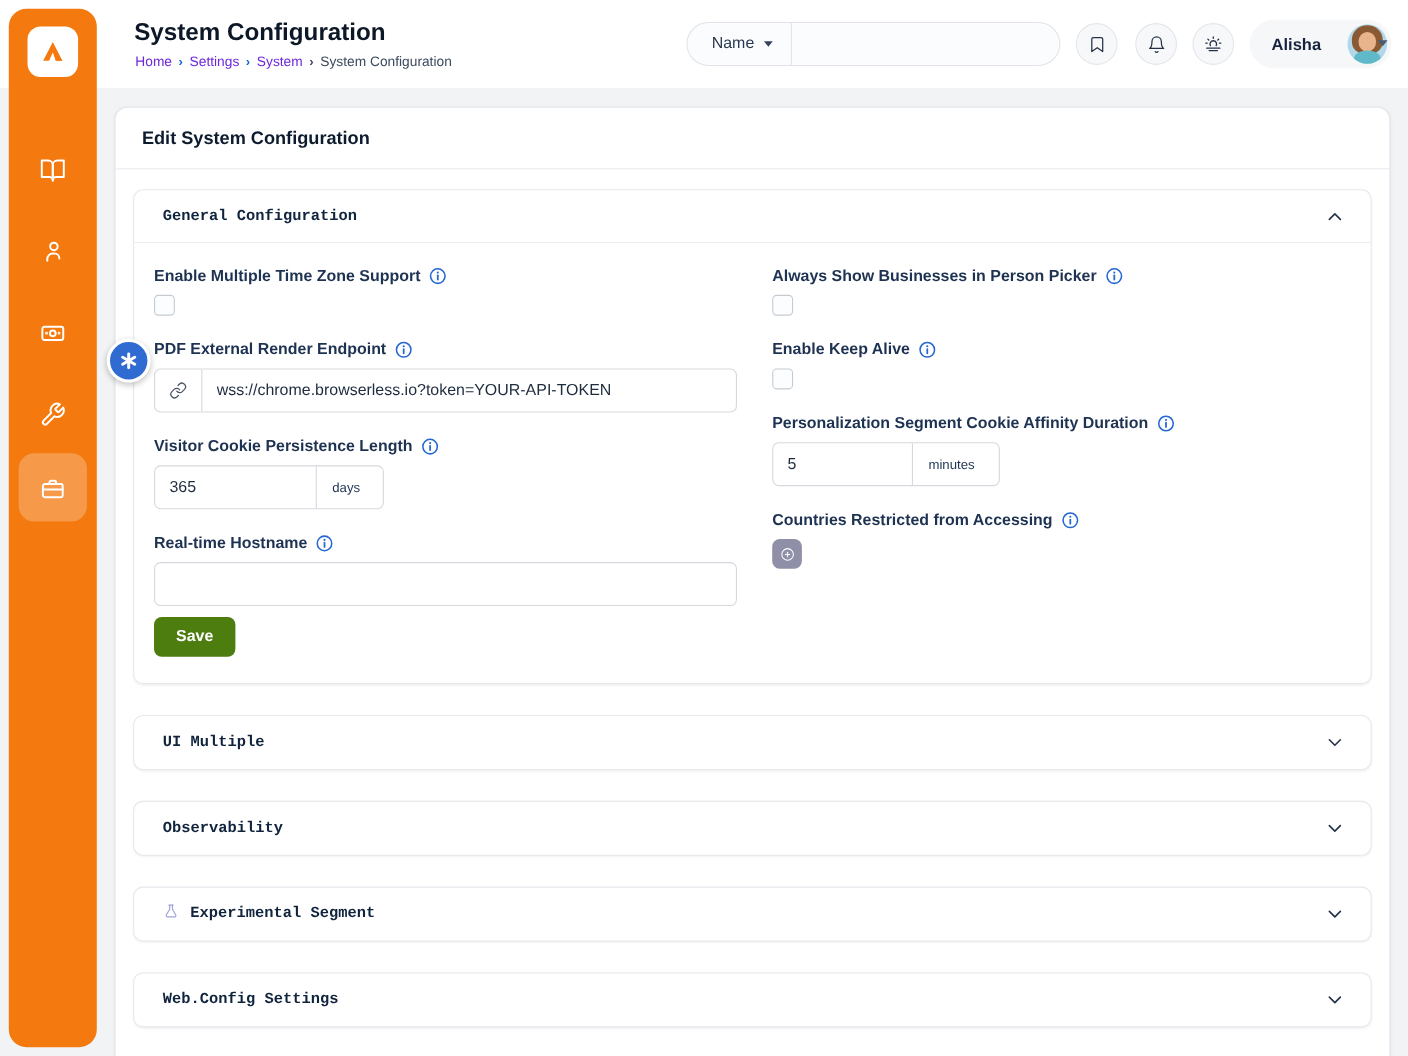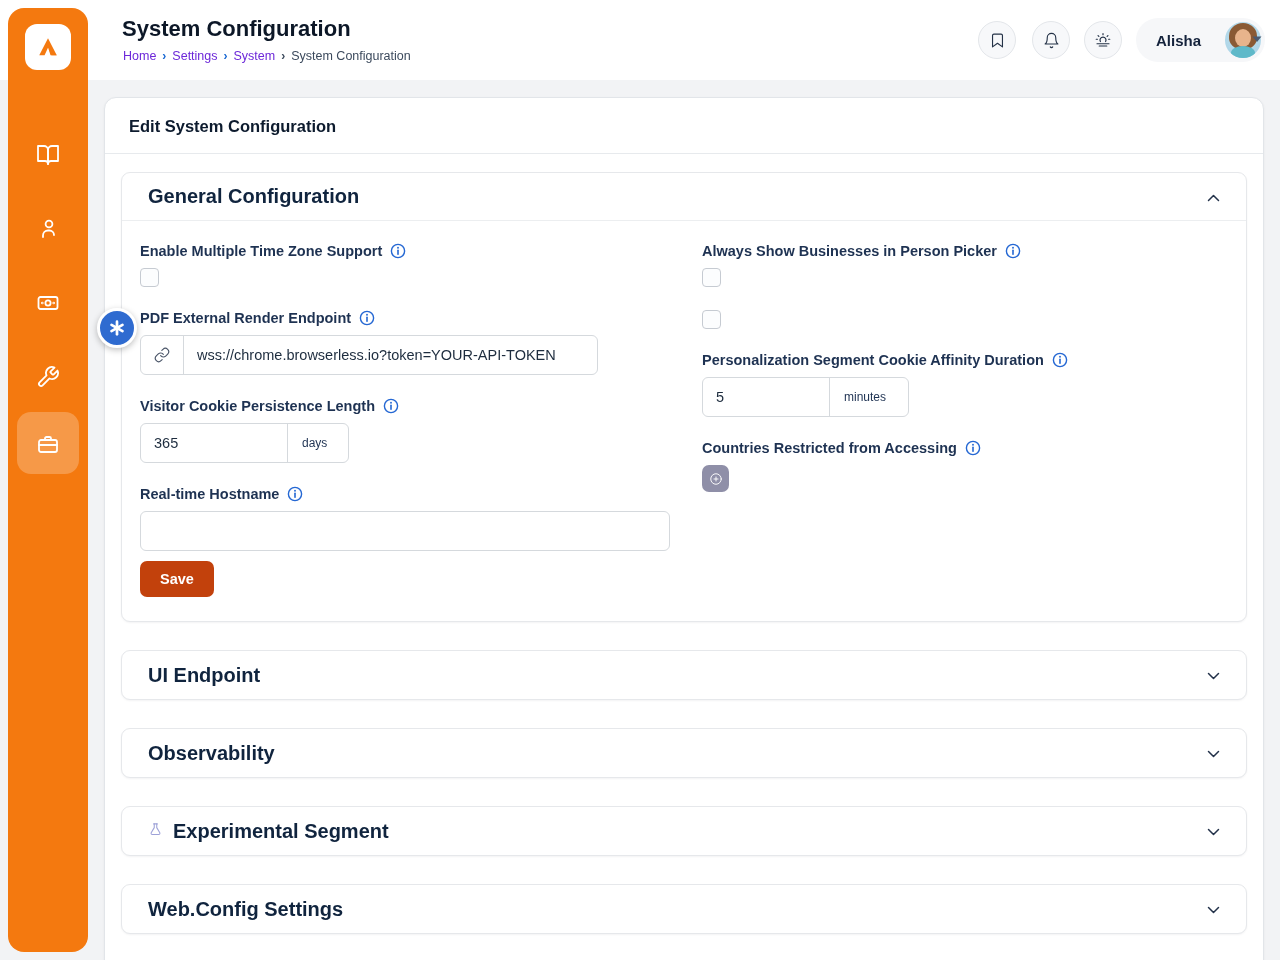--- a/index.html
+++ b/index.html
@@ -52,47 +52,47 @@
     box-shadow:0 1px 3px rgba(0,0,0,0.05); z-index:5; }
   .panel-header { padding:19px 24px 17px; border-bottom:1px solid #e7eaed; }
   .panel-title { font-size:16.5px; font-weight:700; color:#0d1b2e; }
 
   .card { margin:18px 16px 0; background:#fff; border:1px solid #e6e8eb; border-radius:9px;
     box-shadow:0 1px 2px rgba(16,24,40,0.05); }
   .card + .card { margin-top:28px; }
   .card-header { height:48px; display:flex; align-items:center; justify-content:space-between;
     padding:0 26px; cursor:pointer; }
   .card-header.open { border-bottom:1px solid #eceef0; }
-  .card-title { font-size:20px; font-weight:700; color:#10243e; display:flex; align-items:center; gap:10px; }
+  .card-title { font-size:14px; font-weight:700; color:#10243e; display:flex; align-items:center; gap:10px;font-family:Liberation Mono, monospace; }
   .chev svg { stroke:#23324a; fill:none; stroke-width:1.5; stroke-linecap:round; stroke-linejoin:round; }
 
   .card-body { display:flex; gap:32px; padding:22px 18px 24px; }
   .col { width:530px; }
 
   .label-row { display:flex; align-items:center; gap:8px; margin-bottom:9px; }
   .field-label { font-size:14.5px; font-weight:700; color:#1e3252; }
   .info svg { display:block; }
 
   .checkbox { appearance:none; -webkit-appearance:none; width:19px; height:19px;
     border:1.5px solid #c6cbd2; border-radius:4px; background:#fcfdfe; cursor:pointer; display:block; }
   .mb-gap { margin-bottom:23px; }
 
   .input-group { display:flex; align-items:stretch; border:1px solid #d5d9dd; border-radius:6px;
     background:#fff; height:40px; overflow:hidden; }
-  .input-group.full { width:458px; }
+  .input-group.full { width:530px; }
   .addon-left { display:flex; align-items:center; padding:0 13px; border-right:1px solid #d5d9dd; }
   .addon-left svg { stroke:#4a5568; fill:none; stroke-width:1.7; stroke-linecap:round; stroke-linejoin:round; }
   .addon-right { display:flex; align-items:center; padding:0 14px; border-left:1px solid #d5d9dd;
     font-size:12px; color:#1e3252; }
   .group-input { border:none; outline:none; flex:1; padding:0 13px; font-size:14.5px; color:#1d2c3e; background:transparent; min-width:0; }
   .num-input { width:146px; border:none; outline:none; padding:0 13px; font-size:14.5px; color:#1d2c3e; background:transparent; }
   .text-input { width:530px; height:40px; border:1px solid #d5d9dd; border-radius:6px;
     padding:0 13px; font-size:14.5px; color:#1d2c3e; outline:none; background:#fff; }
 
-  .save-btn { margin-top:10px; background:#c2410c; color:#fff; border:none; border-radius:7px;
+  .save-btn { margin-top:10px; background:#4d7c0f; color:#fff; border:none; border-radius:7px;
     padding:10px 20px; font-size:14.5px; font-weight:700; cursor:pointer; font-family:"Liberation Sans", sans-serif; }
 
   .plus-btn { width:27px; height:27px; background:#8f8fa8; border:none; border-radius:7px;
     display:flex; align-items:center; justify-content:center; cursor:pointer; }
   .plus-btn svg { stroke:#fff; fill:none; stroke-width:1.6; stroke-linecap:round; stroke-linejoin:round; }
 
   
   .tour-badge { position:absolute; left:97px; top:308px; width:40px; height:40px; border-radius:50%;
     background:#2f6bd0; border:3px solid #ffffff; box-shadow:0 2px 6px rgba(0,0,0,0.25);
     display:flex; align-items:center; justify-content:center; z-index:40; cursor:pointer; }
@@ -160,20 +160,29 @@
   <div class="breadcrumb">
     <a class="crumb-link">Home</a>
     <span class="crumb-sep">›</span>
     <a class="crumb-link">Settings</a>
     <span class="crumb-sep">›</span>
     <a class="crumb-link">System</a>
     <span class="crumb-sep last">›</span>
     <span class="crumb-current">System Configuration</span>
   </div>
 
+  <div class="search-pill">
+    <div class="search-filter">
+      <span>Name</span>
+      <svg width="9" height="6" viewBox="0 0 9 6">
+        <polygon points="0.5,0.5 8.5,0.5 4.5,5.5" fill="#33435c"></polygon>
+      </svg>
+    </div>
+    <input class="search-input" value="" style="">
+  </div>
 
   <div class="circle-btn" style="left:890px">
     <svg width="17" height="17" viewBox="0 0 24 24">
       <path d="M19 21l-7-5-7 5V5a2 2 0 0 1 2-2h10a2 2 0 0 1 2 2z"></path>
     </svg>
   </div>
   <div class="circle-btn" style="left:944px">
     <svg width="17" height="17" viewBox="0 0 24 24">
       <path d="M18 8A6 6 0 0 0 6 8c0 7-3 9-3 9h18s-3-2-3-9"></path>
       <path d="M13.73 21a2 2 0 0 1-3.46 0"></path>
@@ -292,20 +301,30 @@
           <span class="info">
             <svg width="16" height="16" viewBox="0 0 16 16">
                 <circle cx="8" cy="8" r="6.6" stroke="#2467d3" stroke-width="1.4" fill="none"></circle>
                 <line x1="8" y1="7.3" x2="8" y2="11.2" stroke="#2467d3" stroke-width="1.6" stroke-linecap="round"></line>
                 <circle cx="8" cy="4.8" r="0.95" fill="#2467d3"></circle>
               </svg>
           </span>
         </div>
         <input type="checkbox" class="checkbox mb-gap" style="">
 
+        <div class="label-row">
+          <span class="field-label">Enable Keep Alive</span>
+          <span class="info">
+            <svg width="16" height="16" viewBox="0 0 16 16">
+                <circle cx="8" cy="8" r="6.6" stroke="#2467d3" stroke-width="1.4" fill="none"></circle>
+                <line x1="8" y1="7.3" x2="8" y2="11.2" stroke="#2467d3" stroke-width="1.6" stroke-linecap="round"></line>
+                <circle cx="8" cy="4.8" r="0.95" fill="#2467d3"></circle>
+              </svg>
+          </span>
+        </div>
         <input type="checkbox" class="checkbox mb-gap" style="">
 
         <div class="label-row">
           <span class="field-label">Personalization Segment Cookie Affinity Duration</span>
           <span class="info">
             <svg width="16" height="16" viewBox="0 0 16 16">
                 <circle cx="8" cy="8" r="6.6" stroke="#2467d3" stroke-width="1.4" fill="none"></circle>
                 <line x1="8" y1="7.3" x2="8" y2="11.2" stroke="#2467d3" stroke-width="1.6" stroke-linecap="round"></line>
                 <circle cx="8" cy="4.8" r="0.95" fill="#2467d3"></circle>
               </svg>
@@ -332,21 +351,21 @@
               <line x1="12" y1="8.5" x2="12" y2="15.5"></line>
               <line x1="8.5" y1="12" x2="15.5" y2="12"></line>
           </svg>
         </button>
       </div>
     </div>
   </section>
 
   <section class="card">
     <div class="card-header">
-      <span class="card-title">UI Endpoint</span>
+      <span class="card-title">UI Multiple</span>
       <span class="chev">
         <svg width="13" height="8" viewBox="0 0 13 8">
             <polyline points="1.5,1.5 6.5,6.5 11.5,1.5"></polyline>
           </svg>
       </span>
     </div>
   </section>
 
   <section class="card">
     <div class="card-header">

